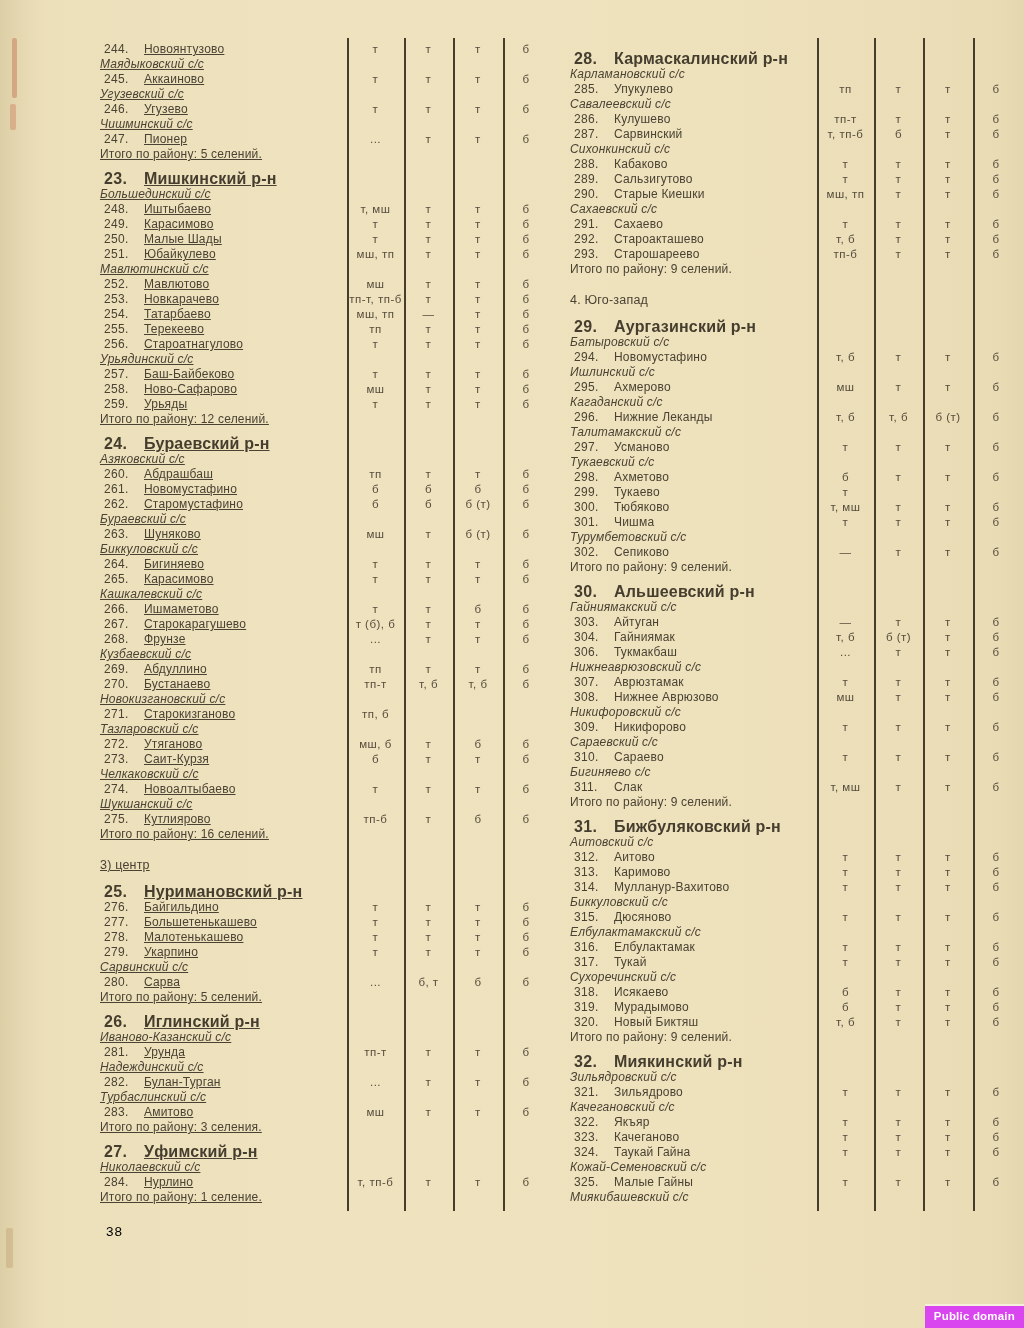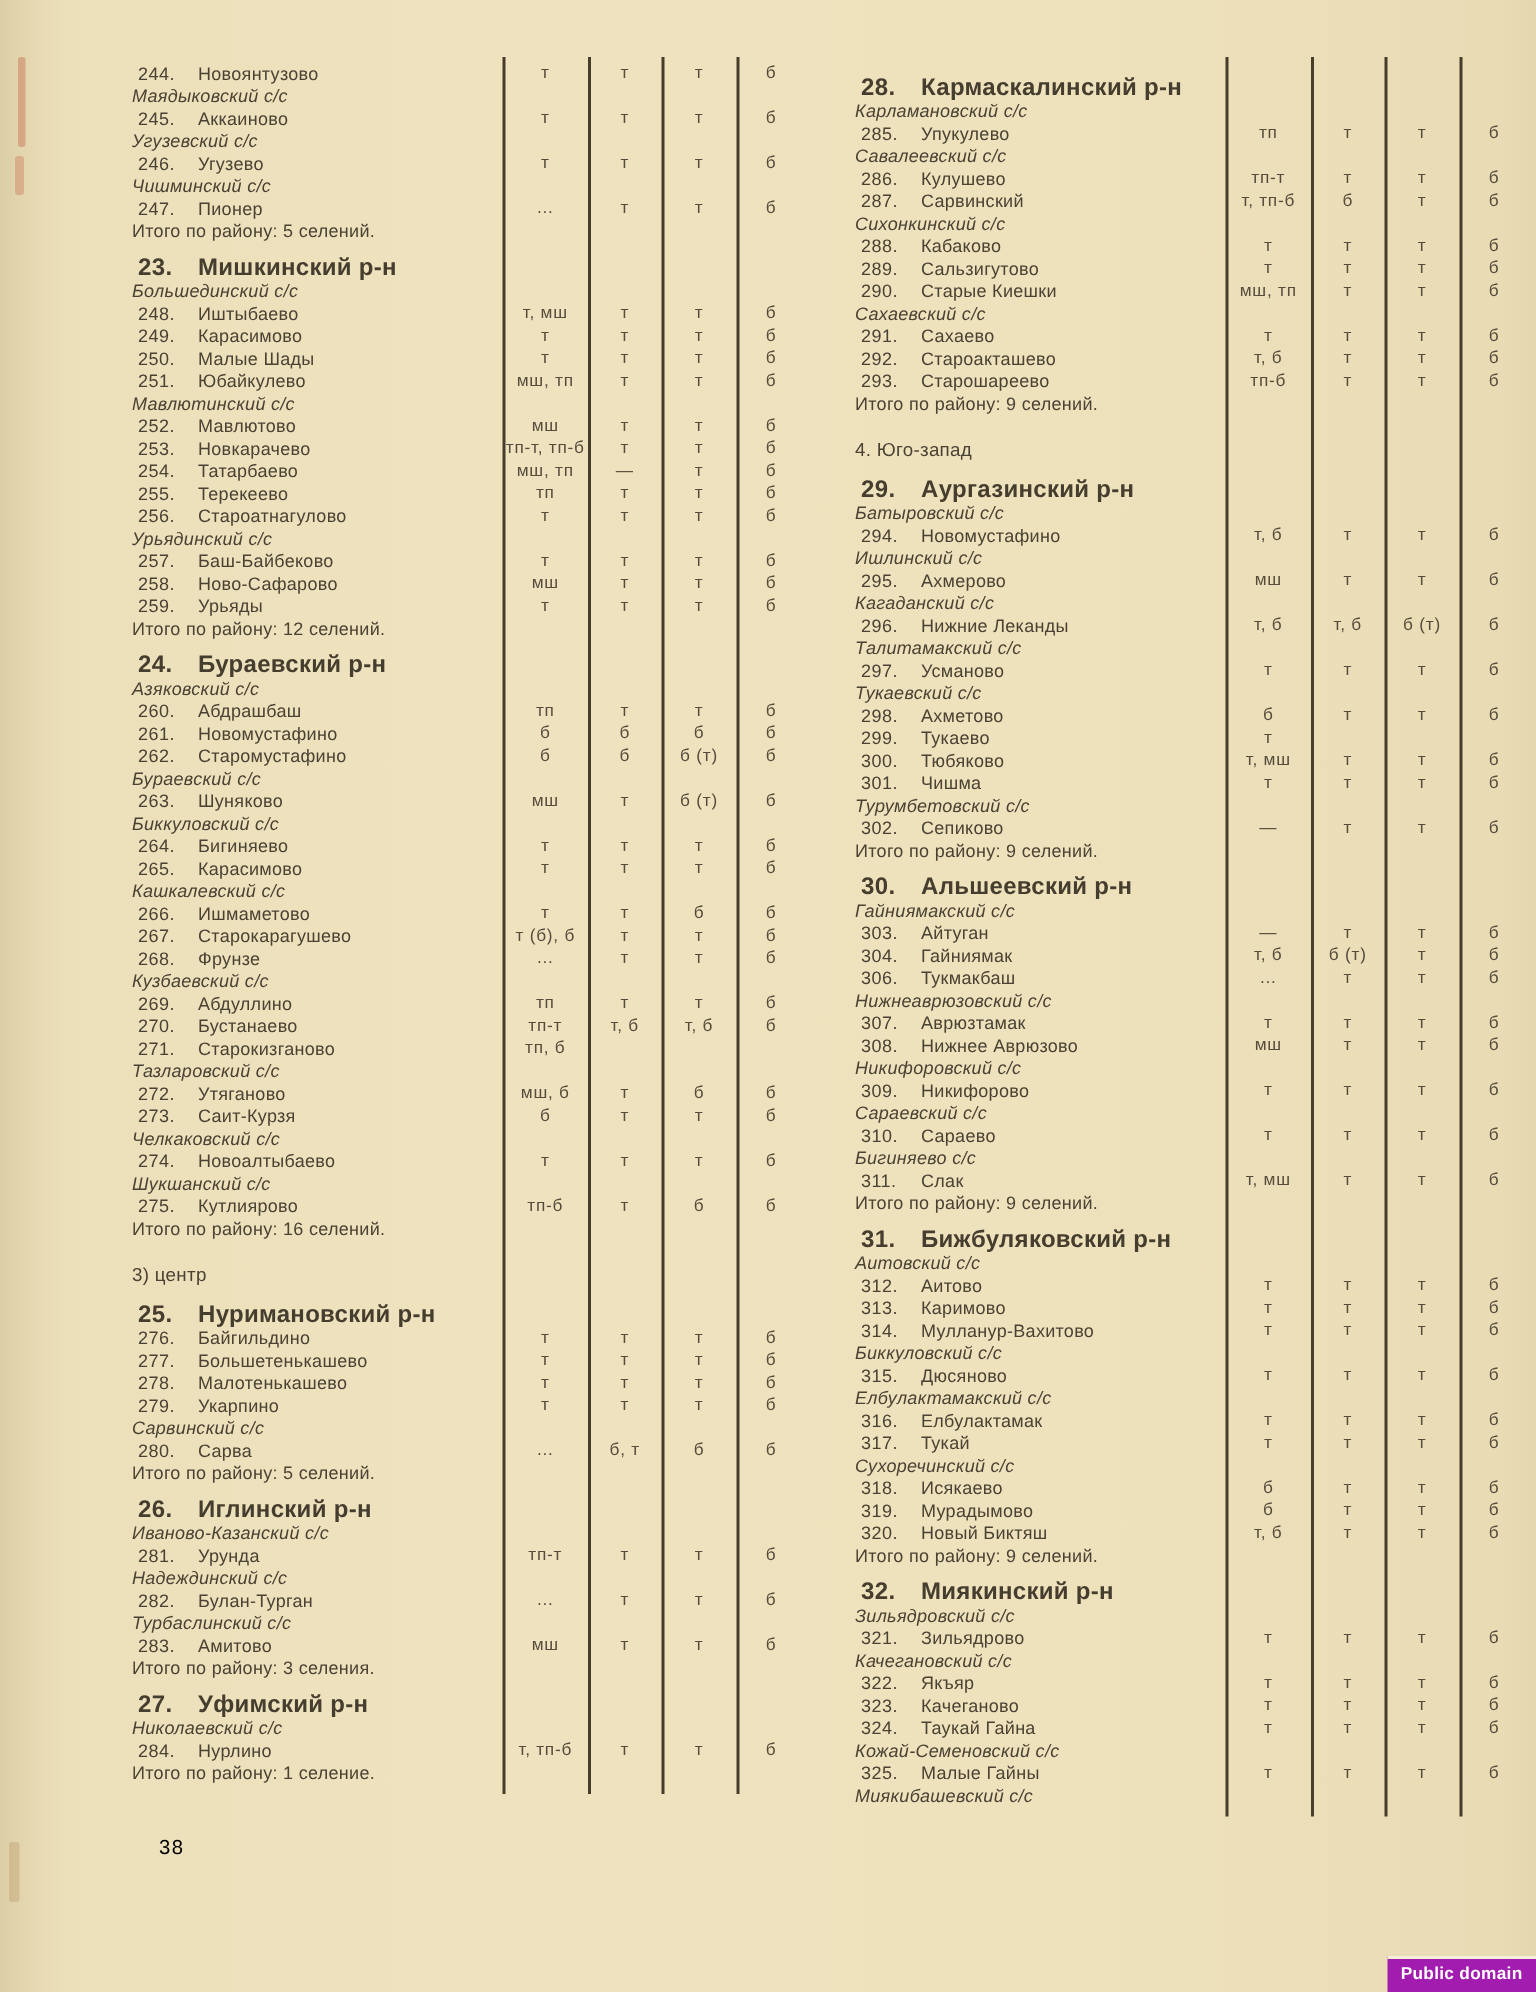--- a/index.html
+++ b/index.html
@@ -6,40 +6,40 @@
   body{
     width:1024px;height:1328px;position:relative;overflow:hidden;
     background:#ece0bb;
     font-family:"Liberation Sans","DejaVu Sans",sans-serif;
     color:#4a4233;
   }
   .page{position:absolute;inset:0;
     background:linear-gradient(90deg,#dccfa6 0,#e6d9b2 22px,#ece0bb 46px,#efe3bf 320px,#eee2bd 700px,#e9dcb5 1000px,#e4d7ae 1024px);}
   .edge-mark{position:absolute;border-radius:2px;}
   .col{position:absolute;top:42px;}
-  .col-left{left:88px;width:447px;}
+  .col-left{left:100px;width:447px;text-decoration:underline;}
   .col-right{left:570px;width:442px;}
   .rules{position:absolute;top:-4px;bottom:-6px;left:0;right:0;pointer-events:none;}
   .rule{position:absolute;top:0;bottom:0;width:2px;background:#473d2b;}
   .rule.r1{left:247px}.rule.r2{left:304px}.rule.r3{left:353px}.rule.r4{left:403px}
   .row{position:relative;min-height:15px;line-height:15px;font-size:12px;}
   .row .num{display:inline-block;width:44px;padding-left:4px;box-sizing:border-box;letter-spacing:.3px;}
   .row .name{letter-spacing:.2px;}
   .row.sub{font-style:italic;letter-spacing:.3px;}
   .row.head{font-weight:bold;font-size:16px;margin-top:9px;color:#453d2e;min-height:16px;line-height:16px;}
   .row.head .num{width:44px;}
   .row.group{margin:15px 0 11px 0;font-size:12.5px;letter-spacing:3px;min-height:16px;line-height:16px;}
   .row.total{letter-spacing:.2px;}
   .mark{position:absolute;top:0;text-align:center;font-size:11.5px;letter-spacing:.5px;color:#554c3c;white-space:nowrap;}
   .mark.c1{left:249px;width:53px;}
   .mark.c2{left:306px;width:45px;}
   .mark.c3{left:355px;width:46px;}
   .mark.c4{left:405px;width:42px;}
   .page-number{position:absolute;left:106px;top:1224px;font-size:13.5px;letter-spacing:1px;color:#000000;}
-  .badge{position:absolute;right:0;bottom:0;background:#a21caf;color:#fff;
+  .badge{position:absolute;right:0;bottom:0;background:#d946ef;color:#fff;
     font-size:11.5px;font-weight:bold;padding:4px 9px 6px 9px;letter-spacing:.2px;
     border-top:2px solid #f7efdc;}
 </style>
 </head>
 <body>
 
 <div class="page">
   <span class="edge-mark" style="left:12px;top:38px;width:5px;height:60px;background:rgba(190,80,50,.35);"></span>
   <span class="edge-mark" style="left:10px;top:104px;width:6px;height:26px;background:rgba(190,80,50,.28);"></span>
   <span class="edge-mark" style="left:6px;top:1228px;width:7px;height:40px;background:rgba(170,120,70,.25);"></span>
@@ -87,20 +87,21 @@
     <div class="row sub"><span class="name">Биккуловский с/с</span></div>
     <div class="row entry"><span class="num">264.</span><span class="name">Бигиняево</span><span class="mark c1">т</span><span class="mark c2">т</span><span class="mark c3">т</span><span class="mark c4">б</span></div>
     <div class="row entry"><span class="num">265.</span><span class="name">Карасимово</span><span class="mark c1">т</span><span class="mark c2">т</span><span class="mark c3">т</span><span class="mark c4">б</span></div>
     <div class="row sub"><span class="name">Кашкалевский с/с</span></div>
     <div class="row entry"><span class="num">266.</span><span class="name">Ишмаметово</span><span class="mark c1">т</span><span class="mark c2">т</span><span class="mark c3">б</span><span class="mark c4">б</span></div>
     <div class="row entry"><span class="num">267.</span><span class="name">Старокарагушево</span><span class="mark c1">т (б), б</span><span class="mark c2">т</span><span class="mark c3">т</span><span class="mark c4">б</span></div>
     <div class="row entry"><span class="num">268.</span><span class="name">Фрунзе</span><span class="mark c1">...</span><span class="mark c2">т</span><span class="mark c3">т</span><span class="mark c4">б</span></div>
     <div class="row sub"><span class="name">Кузбаевский с/с</span></div>
     <div class="row entry"><span class="num">269.</span><span class="name">Абдуллино</span><span class="mark c1">тп</span><span class="mark c2">т</span><span class="mark c3">т</span><span class="mark c4">б</span></div>
     <div class="row entry"><span class="num">270.</span><span class="name">Бустанаево</span><span class="mark c1">тп-т</span><span class="mark c2">т, б</span><span class="mark c3">т, б</span><span class="mark c4">б</span></div>
+    <div class="row sub"><span class="name">Новокизгановский с/с</span></div>
     <div class="row entry"><span class="num">271.</span><span class="name">Старокизганово</span><span class="mark c1">тп, б</span></div>
     <div class="row sub"><span class="name">Тазларовский с/с</span></div>
     <div class="row entry"><span class="num">272.</span><span class="name">Утяганово</span><span class="mark c1">мш, б</span><span class="mark c2">т</span><span class="mark c3">б</span><span class="mark c4">б</span></div>
     <div class="row entry"><span class="num">273.</span><span class="name">Саит-Курзя</span><span class="mark c1">б</span><span class="mark c2">т</span><span class="mark c3">т</span><span class="mark c4">б</span></div>
     <div class="row sub"><span class="name">Челкаковский с/с</span></div>
     <div class="row entry"><span class="num">274.</span><span class="name">Новоалтыбаево</span><span class="mark c1">т</span><span class="mark c2">т</span><span class="mark c3">т</span><span class="mark c4">б</span></div>
     <div class="row sub"><span class="name">Шукшанский с/с</span></div>
     <div class="row entry"><span class="num">275.</span><span class="name">Кутлиярово</span><span class="mark c1">тп-б</span><span class="mark c2">т</span><span class="mark c3">б</span><span class="mark c4">б</span></div>
     <div class="row total"><span class="name">Итого по району: 16 селений.</span></div>
     <div class="row group"><span class="name">3) центр</span></div>

